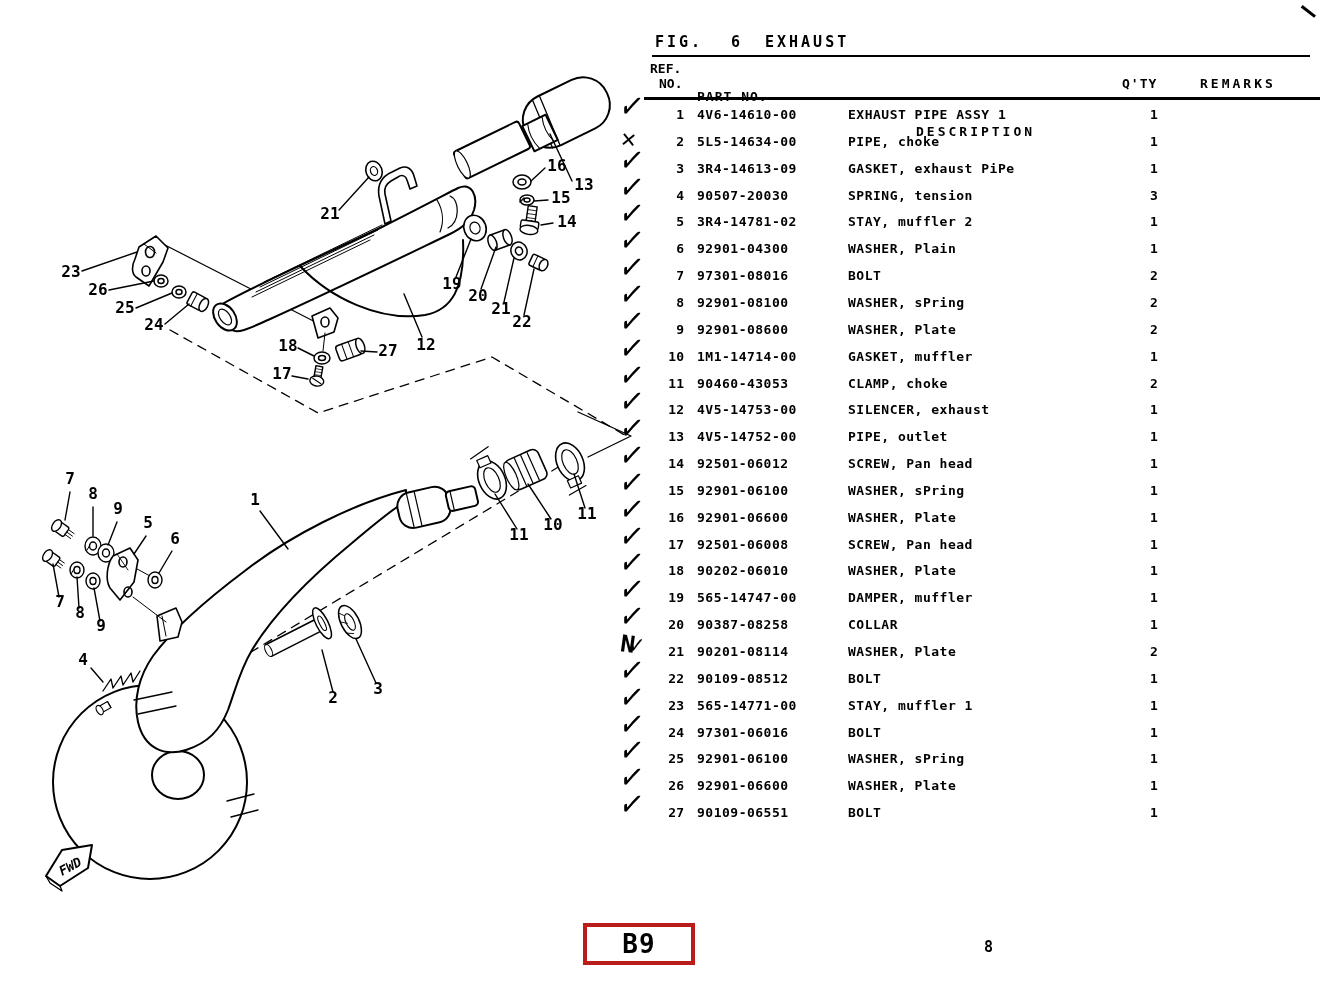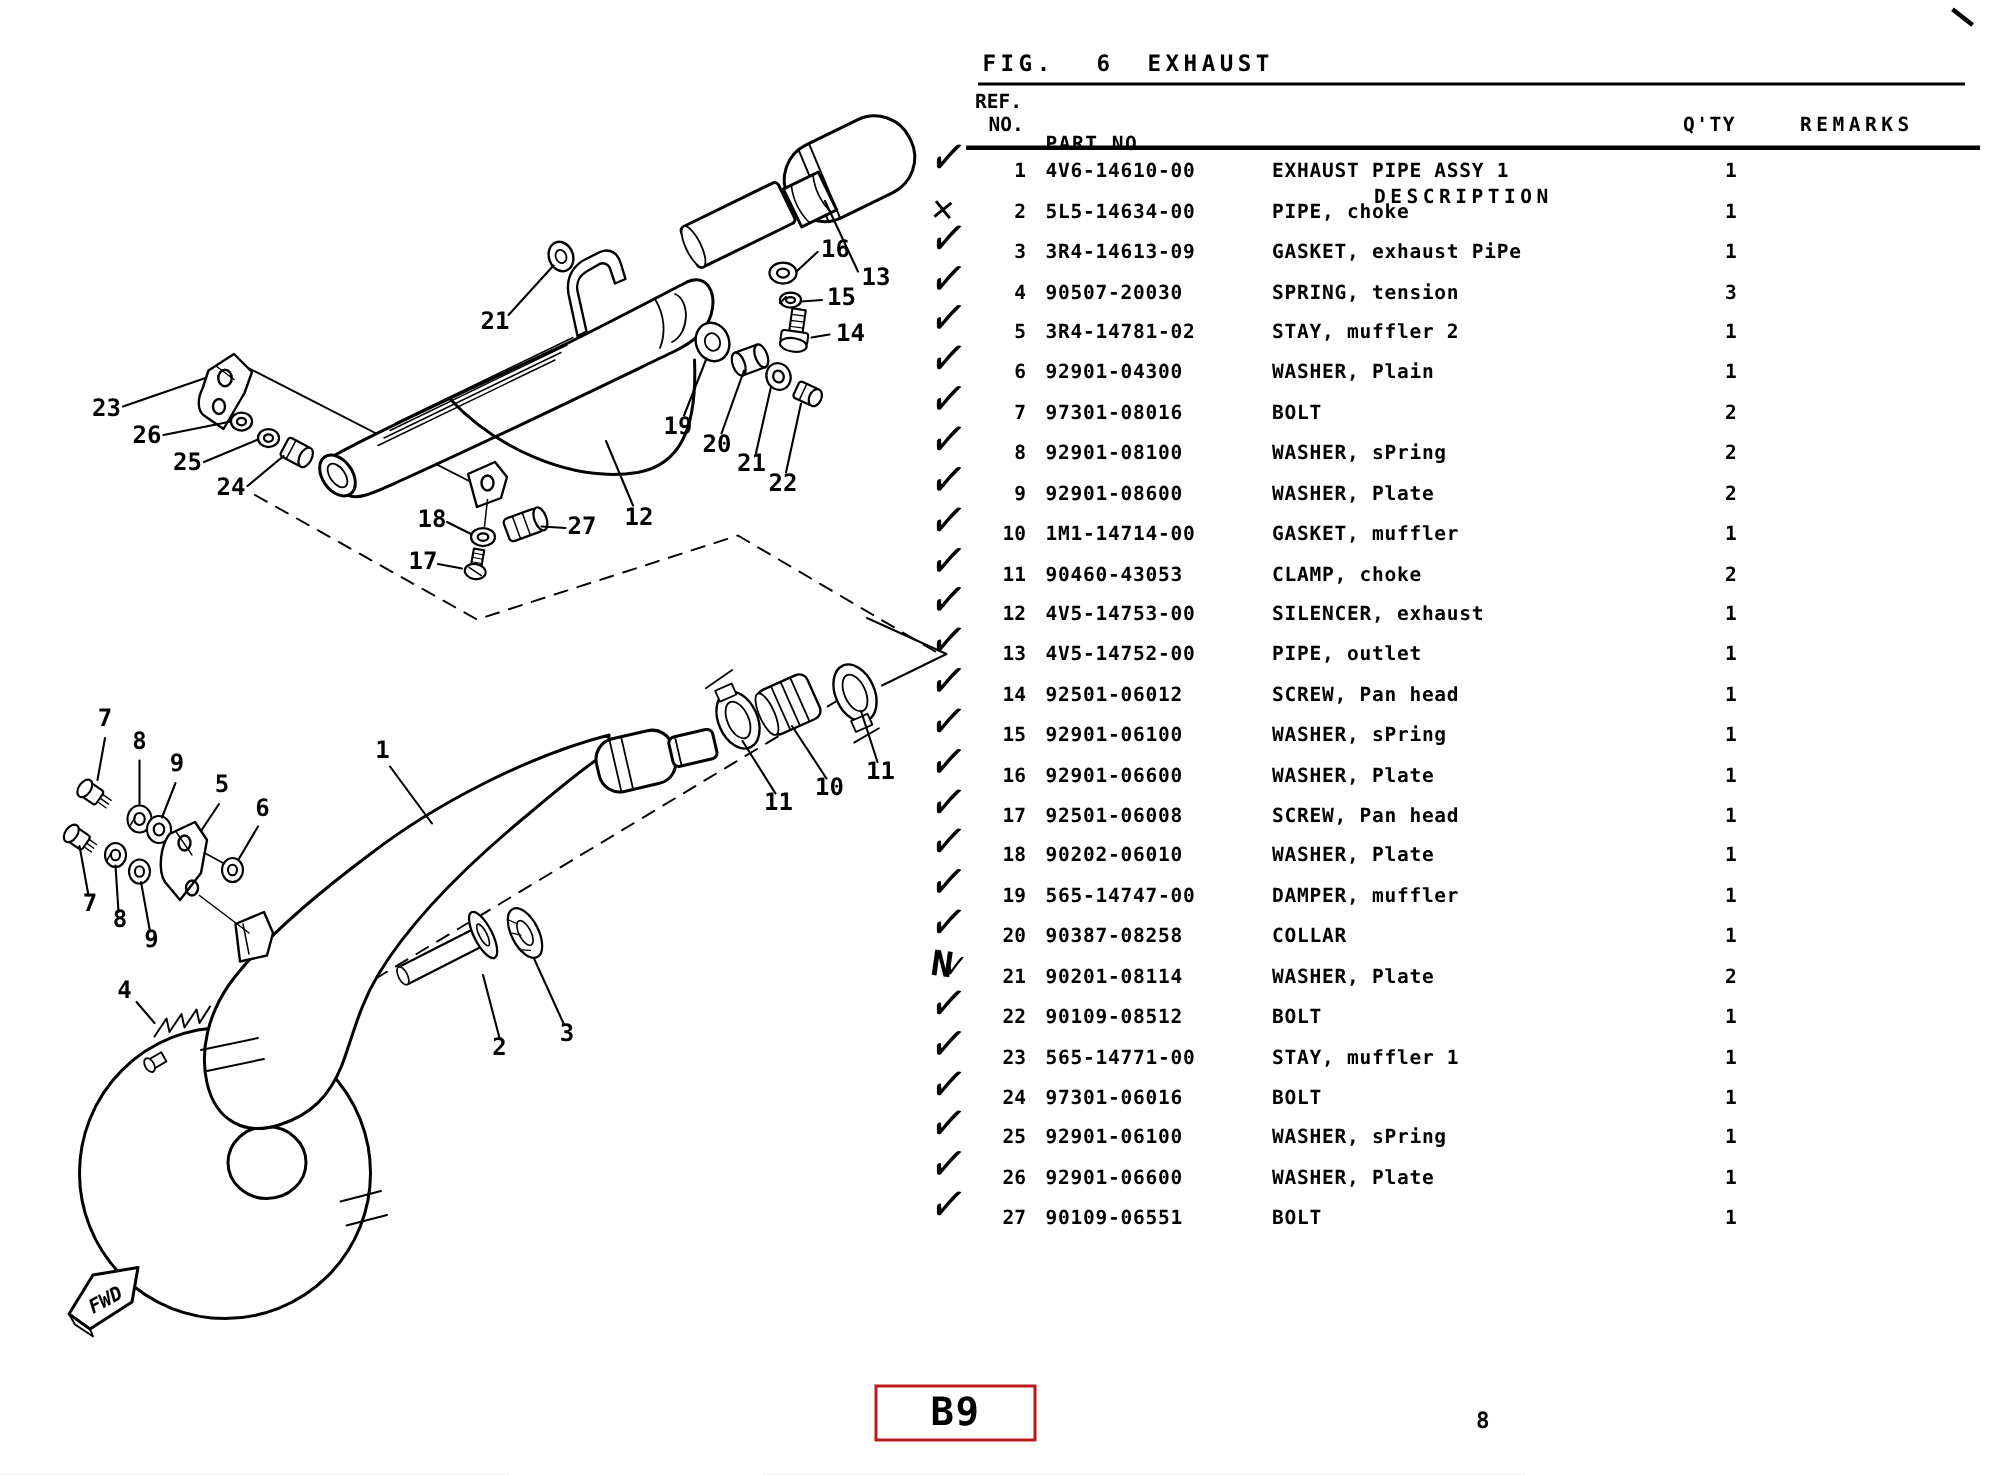--- a/index.html
+++ b/index.html
@@ -29,21 +29,21 @@
   .c-part{position:absolute;left:69px;letter-spacing:0.5px;text-align:right;}
   .c-desc{position:absolute;left:220px;letter-spacing:0.5px;}
   .c-qty{position:absolute;left:498px;width:56px;text-align:center;}
   .c-rem{position:absolute;left:572px;}
   .mark{position:absolute;left:-8px;top:-15px;font-size:26px;font-weight:900;
         font-family:"DejaVu Sans","Liberation Sans",sans-serif;
         transform:rotate(14deg) scaleY(1.35);transform-origin:50% 60%;}
   .mark.x{font-size:20px;top:-6px;transform:rotate(6deg);}
   .mark.scribble{font-size:18px;letter-spacing:-6px;top:-10px;transform:rotate(8deg) scaleY(1.3);}
   
-  #b9-box{position:absolute;left:583px;top:923px;width:104px;height:34px;border:2px solid #b91c1c;
+  #b9-box{position:absolute;left:583px;top:923px;width:104px;height:34px;border:4px solid #b91c1c;
           display:flex;align-items:center;justify-content:center;}
   #b9-box span{font-size:26px;font-weight:bold;letter-spacing:1px;}
   #page-num{position:absolute;left:984px;top:938px;font-size:15px;font-weight:bold;}
   #corner-tick{position:absolute;left:1300px;top:10px;width:17px;height:2.5px;background:#000;
                transform:rotate(38deg);}
 </style>
 </head>
 <body>
 
 <div id="page">

